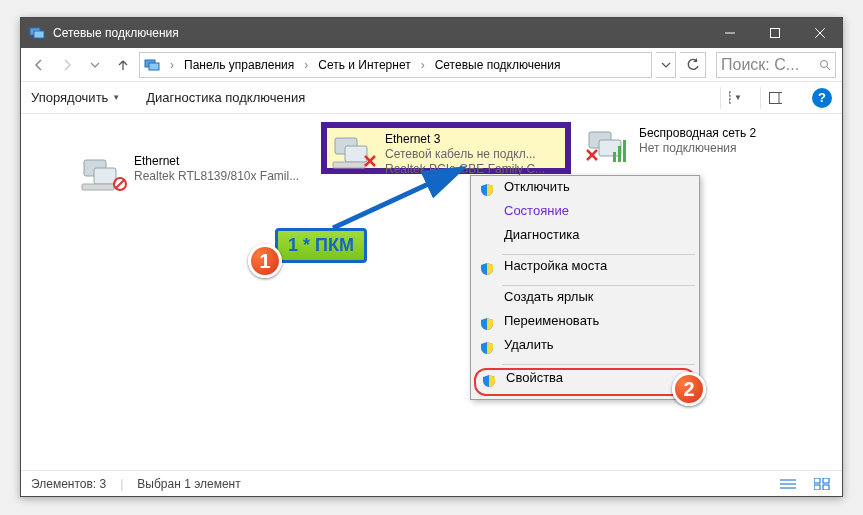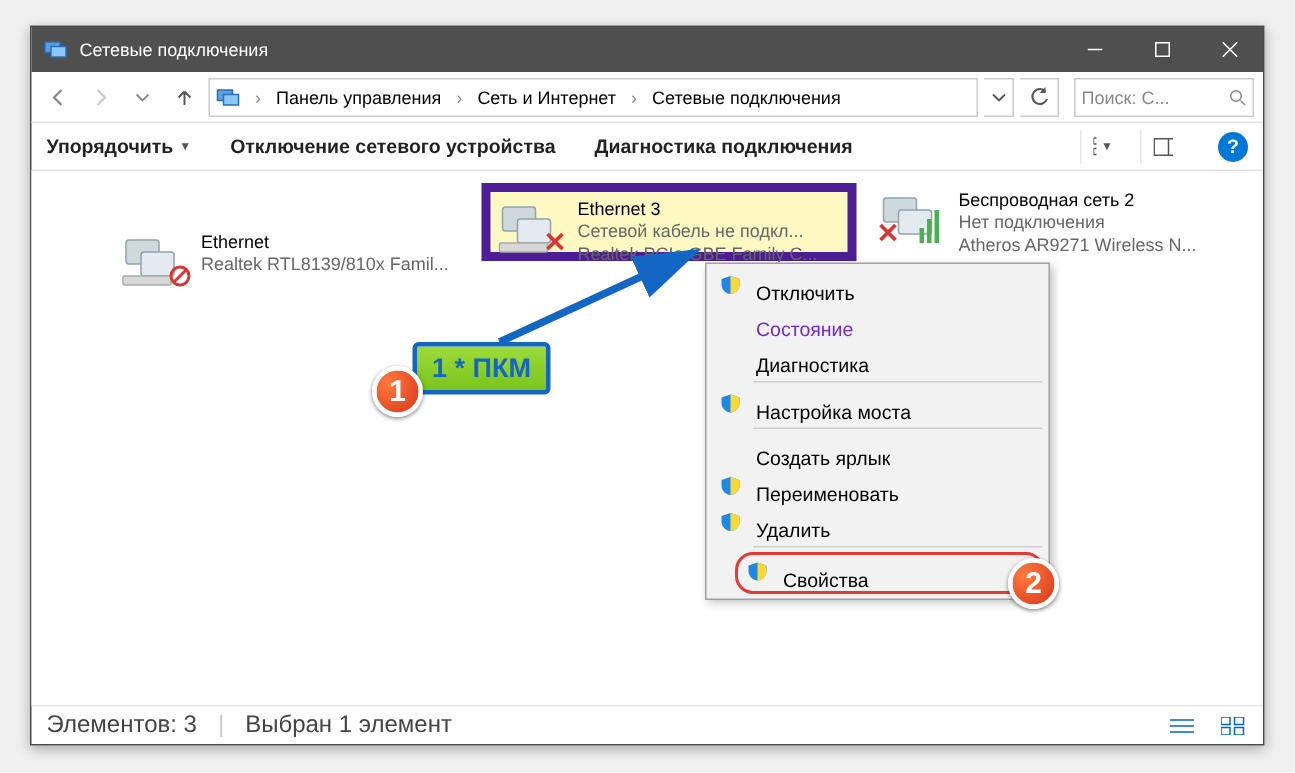--- a/index.html
+++ b/index.html
@@ -12,51 +12,51 @@
   .titlebar .winbtn { width: 45px; height: 30px; display: flex; align-items: center; justify-content: center; color: #fff; }
   
   .addrrow { height: 34px; display: flex; align-items: center; padding: 4px 6px; gap:4px; border-bottom:1px solid #e5e5e5; }
   .navbtn { width: 24px; height: 24px; display: flex; align-items: center; justify-content: center; color:#777; }
   .navbtn.enabled { color:#000; }
   .breadcrumb { flex: 1; height: 26px; border: 1px solid #ccc; background: #fff; display: flex; align-items: center; padding: 0 4px; font-size: 12px; gap:2px; }
   .breadcrumb .sep { color:#888; padding:0 4px; }
   .breadcrumb .crumb { padding:2px 4px; }
   .bc-icon { width:16px; height:16px; margin-right:4px; display:inline-block; }
   .refresh { width:26px; height:26px; border:1px solid #ccc; border-left:none; display:flex; align-items:center; justify-content:center; color:#555;}
-  .searchbox { width: 120px; height: 26px; border: 1px solid #ccc; margin-left: 6px; display:flex; align-items:center; padding:0 4px; font-size:12px; color:#888; gap:4px;}
+  .searchbox { width: 120px; height: 26px; border: 1px solid #ccc; margin-left: 6px; display:flex; align-items:center; padding:0 4px; font-size:16px; color:#888; gap:4px;}
   
   .toolbar { height: 32px; border-bottom: 1px solid #e5e5e5; display: flex; align-items: center; padding: 0 10px; font-size: 13px; gap: 26px; }
-  .toolbar .item { display:flex; align-items:center; gap:4px; color:#222;font-weight:bold; }
+  .toolbar .item { display:flex; align-items:center; gap:4px; color:#222; }
   .toolbar .drop { font-size:8px; color:#555;}
   .toolbar .spacer { flex:1; }
   .toolbar .iconbtn { width:22px; height:22px; display:flex; align-items:center; justify-content:center; color:#333; border-left:1px solid #e5e5e5; padding-left:8px; margin-left:-8px;}
   .toolbar .help { width:20px; height:20px; border-radius:50%; background:#0078d7; color:#fff; display:flex; align-items:center; justify-content:center; font-size:13px; font-weight:bold; margin-left:4px;}
   
   .content { flex:1; position:relative; padding: 8px 20px; background:#fff; }
   .adapter { position:absolute; width:250px; height:52px; display:flex; align-items:flex-start; padding:4px; font-size:12px; }
   .adapter.selected { background:#fef9c3; border:6px solid #4c1d95; }
   .adapter .ico { width:48px; height:40px; margin-right:6px; flex-shrink:0; position:relative; }
   .adapter .txt { line-height:15px; overflow:hidden; }
   .adapter .name { color:#000; }
   .adapter .status { color:#666; white-space:nowrap; overflow:hidden; text-overflow:ellipsis; }
   .adapter .dev { color:#666; white-space:nowrap; overflow:hidden; text-overflow:ellipsis; }
   
   .ctxmenu { position:absolute; left:470px; top:175px; width:230px; background:#f2f2f2; border:1px solid #a0a0a0; box-shadow:2px 2px 6px rgba(0,0,0,.25); padding:3px; font-size:13px; z-index:10;}
-  .ctxmenu .mi { height:24px; display:flex; align-items:flex-end; padding-left:30px; position:relative; color:#000;}
+  .ctxmenu .mi { height:24px; display:flex; align-items:flex-start; padding-left:30px; position:relative; color:#000;}
   .ctxmenu .mi.disabled { color:#6d28d9; }
   .ctxmenu .mi .shield { position:absolute; left:6px; top:4px; }
   .ctxmenu .sep { height:1px; background:#d0d0d0; margin:3px 1px 3px 28px; }
-  .ctxmenu .mi.highlight { border:2px solid #e53935; border-radius:12px; height:28px;margin-left:16px; }
+  .ctxmenu .mi.highlight { border:2px solid #e53935; border-radius:12px; height:28px; }
   
   .callout { position:absolute; z-index:20; }
   .badge-num { width:34px; height:34px; border-radius:50%; background: radial-gradient(circle at 30% 30%, #ff7a3d, #d9341a); border:3px solid #fff; box-shadow:0 1px 3px rgba(0,0,0,.5); color:#fff; font-weight:bold; font-size:20px; display:flex; align-items:center; justify-content:center; }
   .pkm-label { position:absolute; left:275px; top:228px; background: linear-gradient(#9edb3a,#7bc41c); border:3px solid #1466c4; border-radius:4px; padding:4px 10px; color:#1466c4; font-weight:bold; font-size:18px; display:flex; align-items:center; gap:6px; z-index:15;}
   .arrow { position:absolute; left:323px; top:158px; z-index:14; pointer-events:none;}
   
-  .statusbar { height:26px; border-top:1px solid #e5e5e5; display:flex; align-items:center; padding:0 10px; font-size:16px; color:#444; gap:14px;}
+  .statusbar { height:26px; border-top:1px solid #e5e5e5; display:flex; align-items:center; padding:0 10px; font-size:12px; color:#444; gap:14px;}
   .statusbar .spacer { flex:1; }
   .statusbar .viewbtn { width:20px; height:16px; display:flex; align-items:center; justify-content:center; color:#0066cc;}
   
   svg { display:block; }
 </style>
 </head>
 <body>
 
 <div class="window">
 
@@ -140,23 +140,20 @@
             <line x1="8" y1="8" x2="11" y2="11" stroke="#888"></line>
           </svg>
         </span>
     </div>
   </div>
 
   <div class="toolbar">
     <div class="item">
         <span>Упорядочить</span>
         <span class="drop">▼</span>
-      </div>
-    <div class="item">
-        <span>Отключение сетевого устройства</span>
       </div>
     <div class="item">
         <span>Диагностика подключения</span>
       </div>
     <div class="spacer"></div>
     <div class="iconbtn">
         <svg width="16" height="14">
           <rect x="0" y="1" width="6" height="4" fill="none" stroke="#555"></rect>
           <rect x="0" y="8" width="6" height="4" fill="none" stroke="#555"></rect>
           <line x1="8" y1="3" x2="16" y2="3" stroke="#555"></line>
@@ -216,21 +213,20 @@
             <rect x="28" y="26" width="3" height="10" fill="#4caf50"></rect>
             <rect x="33" y="20" width="3" height="16" fill="#4caf50"></rect>
             <rect x="38" y="14" width="3" height="22" fill="#4caf50"></rect>
             <line x1="2" y1="34" x2="12" y2="24" stroke="#d33" stroke-width="2.5"></line>
             <line x1="2" y1="24" x2="12" y2="34" stroke="#d33" stroke-width="2.5"></line>
           </svg>
       </div>
       <div class="txt">
         <div class="name">Беспроводная сеть 2</div>
         <div class="status">Нет подключения</div>
-        <div class="dev">Atheros AR9271 Wireless N...</div>
       </div>
     </div>
   </div>
 
   <div class="statusbar">
     <span>Элементов: 3</span>
     <span style="color:#ccc">|</span>
     <span>Выбран 1 элемент</span>
     <div class="spacer"></div>
     <div class="viewbtn">

